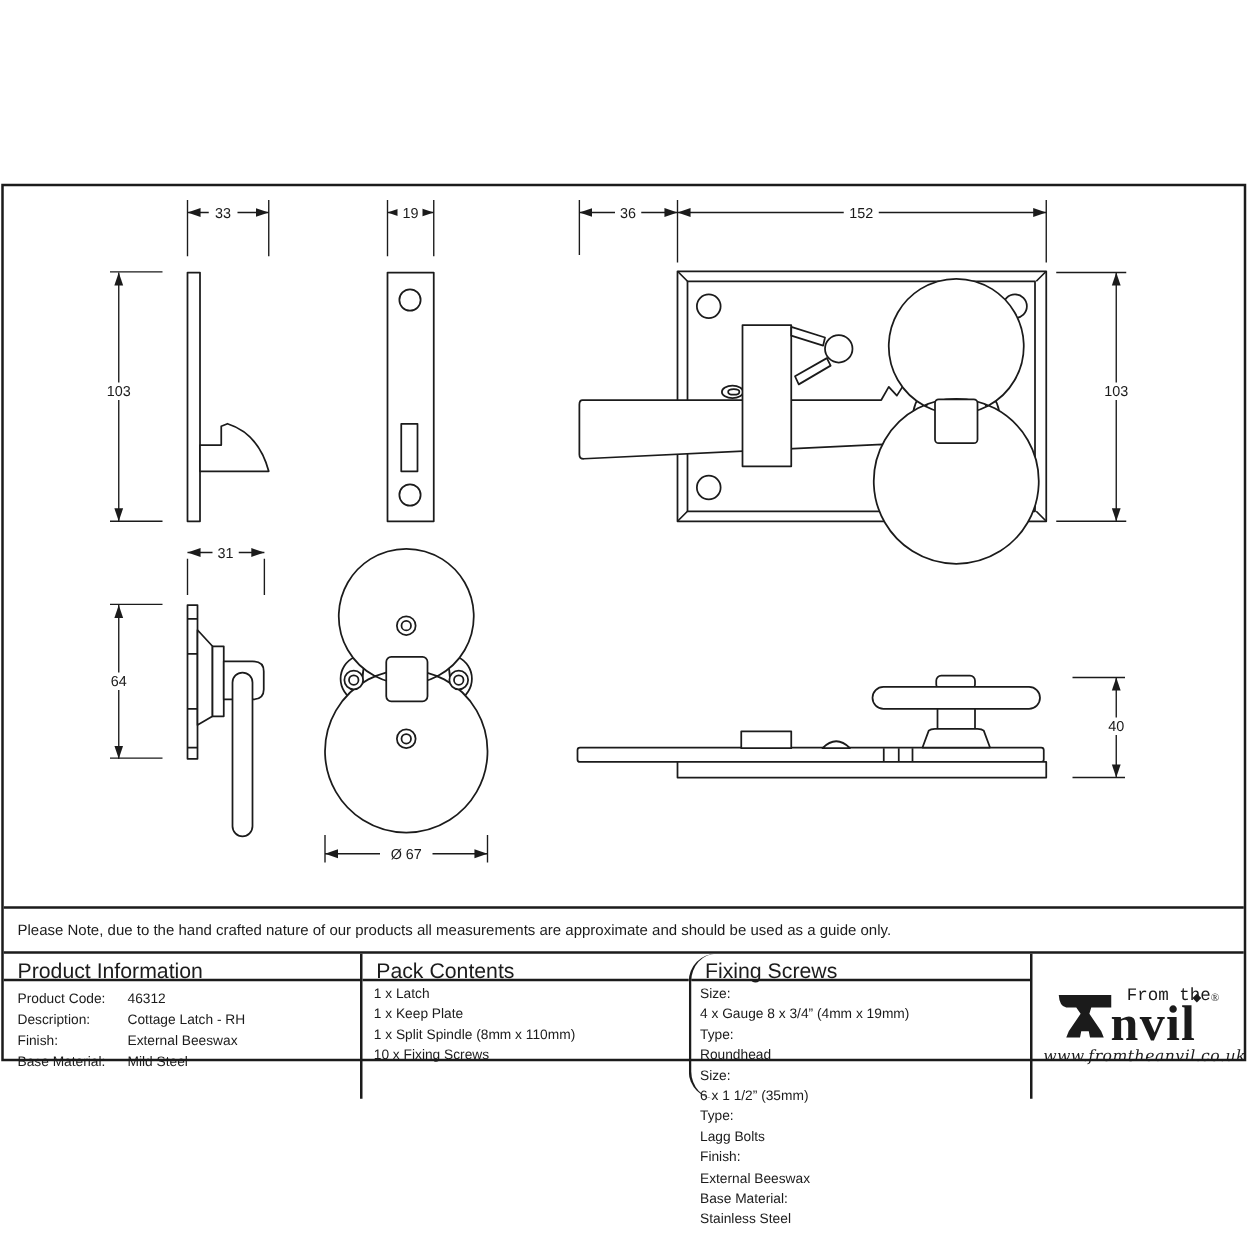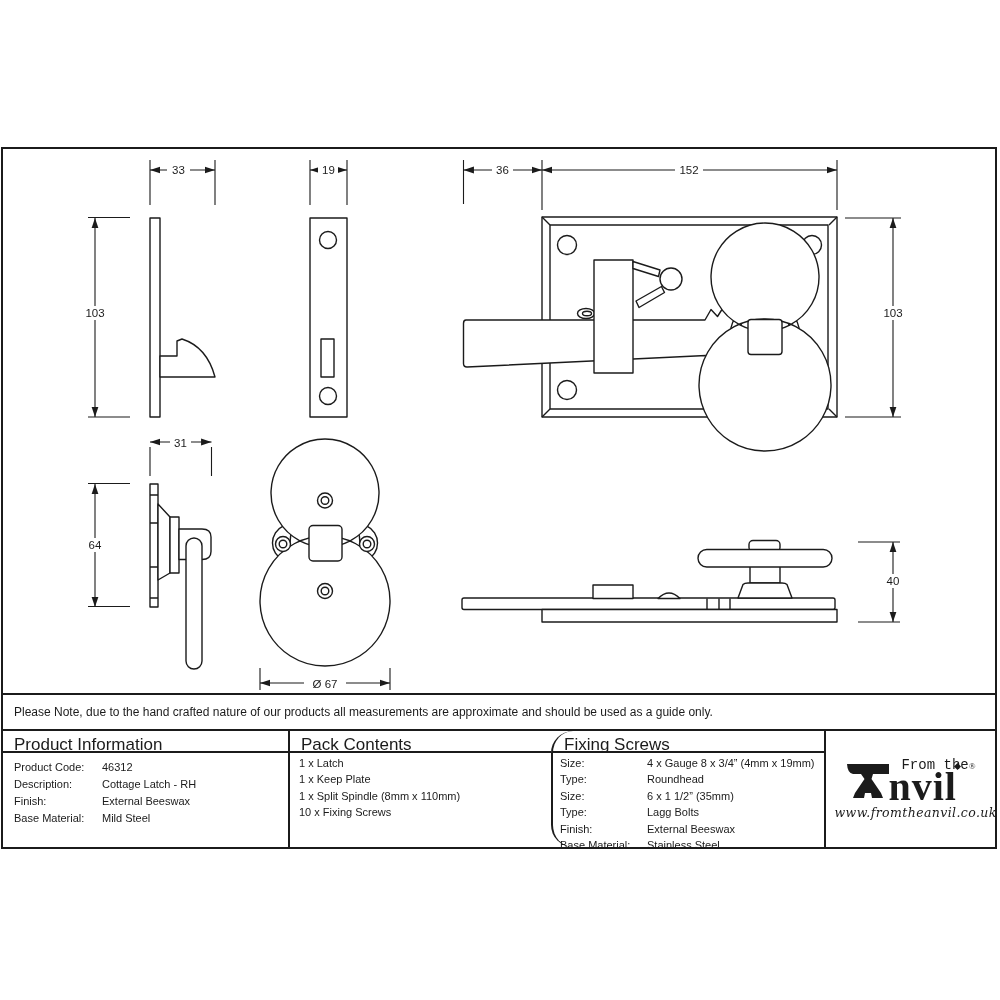--- a/index.html
+++ b/index.html
@@ -11,36 +11,36 @@
   svg.drawings{position:absolute;left:0;top:0;width:1000px;height:1000px;}
   svg.drawings *{vector-effect:non-scaling-stroke;}
   .shape{stroke:#1b1b1b;stroke-width:1.4;fill:none;stroke-linejoin:round;}
   .wshape{stroke:#1b1b1b;stroke-width:1.4;fill:#ffffff;stroke-linejoin:round;}
   .dimline{stroke:#1b1b1b;stroke-width:1.1;fill:none;marker-start:url(#arr);marker-end:url(#arr);}
   .extline{stroke:#1b1b1b;stroke-width:1.1;fill:none;}
   .dimbg{fill:#ffffff;stroke:none;}
   text.dim{font-family:"Liberation Sans",sans-serif;font-size:11.5px;fill:#1b1b1b;
            text-anchor:middle;stroke:none;}
   
-  .bottom{position:absolute;left:0;top:544px;width:100%;height:154px;border-top:2px solid #1b1b1b;}
+  .bottom{position:absolute;left:0;top:576px;width:100%;height:154px;border-top:2px solid #1b1b1b;}
   .note-row{height:34px;line-height:34px;padding-left:11px;font-size:12px;}
   .tables-row{display:flex;height:118px;border-top:2px solid #1b1b1b;}
   .tcol{height:100%;}
   .col1{width:285px;}
   .col2{width:263px;border-left:2px solid #1b1b1b;}
   .col3{width:273px;border-left:2px solid #1b1b1b;border-radius:22px;}
   .col4{flex:1;border-left:2px solid #1b1b1b;display:flex;align-items:center;justify-content:center;}
   .col-header{height:22px;border-bottom:2px solid #1b1b1b;padding:4px 0 0 11px;font-size:17px;}
   .kv-body{padding:6px 0 0 11px;font-size:11px;}
   .kv-row{display:flex;line-height:17px;}
   .kv-row .k{width:88px;flex:none;}
   .list-body{padding:2px 0 0 9px;font-size:11px;}
   .list-body div{line-height:16.4px;}
   .fs-body{padding:2px 0 0 7px;font-size:11px;}
-  .fs-body .kv-row{line-height:16.4px;}
+  .fs-body .kv-row{line-height:16.4px;flex-direction:column;}
   .fs-body .k{width:87px;flex:none;}
   
   .logo{position:relative;width:152px;text-align:center;}
   .logo-row{position:relative;display:flex;align-items:flex-end;justify-content:center;}
   .anvil-icon{width:46px;height:40px;flex:none;margin-right:-3px;margin-bottom:2px;}
   .logo-stack{display:flex;flex-direction:column;align-items:flex-start;}
   .from-the{font-family:Liberation Mono, monospace;font-size:14px;line-height:13px;margin-left:13px;}
   .anvil-word{font-family:"Liberation Serif",serif;font-weight:bold;font-size:40px;line-height:30px;
               letter-spacing:1px;}
   .reg{font-family:"Liberation Serif",serif;font-size:9px;align-self:flex-start;margin-top:2px;}

